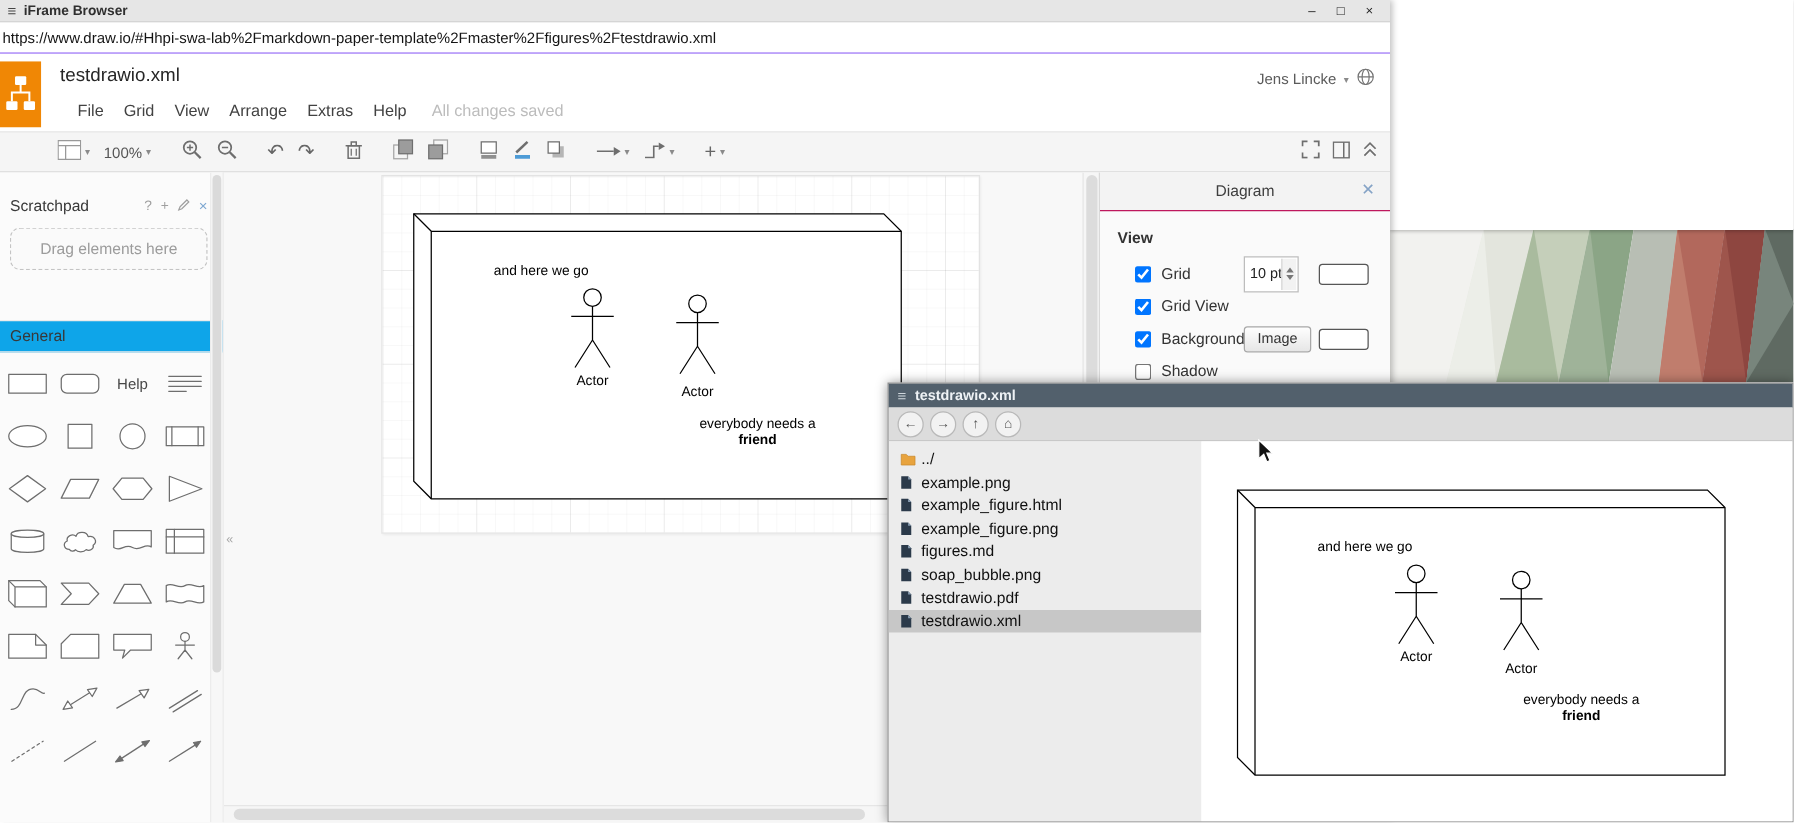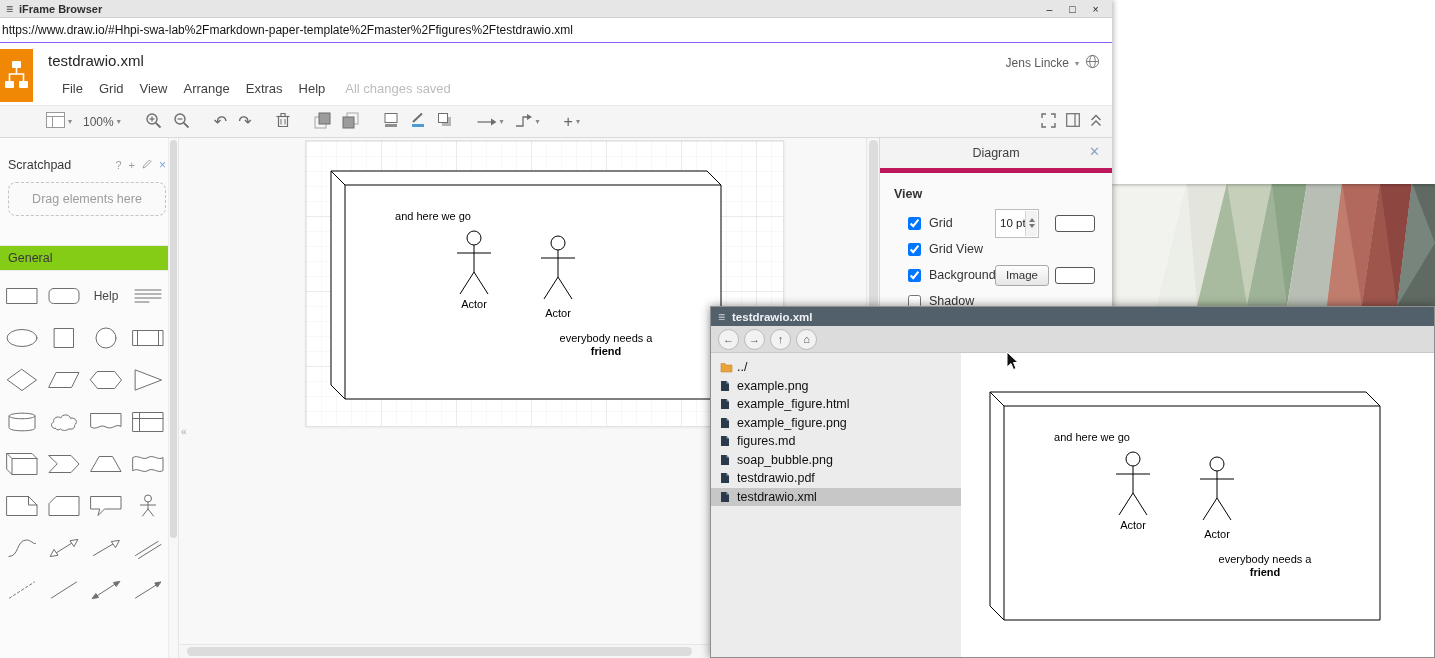--- a/index.html
+++ b/index.html
@@ -48,21 +48,21 @@
   .search-input{width:100%;box-sizing:border-box;height:25px;border:1px solid #d5d5d5;background:#fff;
                 font-size:12px;padding:0 20px 0 6px;color:#333;font-family:inherit;outline:none;}
   .search-input::placeholder{color:#9b9b9b;}
   .search-mag{position:absolute;right:5px;top:6px;}
   .scratchpad-header{display:flex;align-items:center;margin:20px 12px 0 8px;font-size:12.5px;color:#383838;}
   .sp-actions{margin-left:auto;display:flex;gap:7px;align-items:center;color:#9f9f9f;font-size:11px;}
   .sp-action{cursor:pointer;line-height:1;}
   .sp-close{color:#7da7d1;font-size:12px;}
   .scratchpad-drop{margin:10px 12px 0 8px;height:32px;border:1px dashed #c4c4c4;border-radius:8px;display:flex;
                    align-items:center;justify-content:center;font-size:12.5px;color:#9c9c9c;background:#fafafa;}
-  .section-header{margin-top:29px;padding:5px 8px;font-size:12.5px;color:#383838;background:#84cc16;
+  .section-header{margin-top:40px;padding:5px 8px;font-size:12.5px;color:#383838;background:#0ea5e9;
                   border-top:1px solid #ebebeb;border-bottom:1px solid #ebebeb;}
   .shape-grid{display:grid;grid-template-columns:repeat(4,42px);padding:4px 0 0 1px;}
   .shape-cell{height:42px;display:flex;align-items:center;justify-content:center;cursor:default;}
   .shape-text{font-size:12px;color:#474747;}
   .sidebar-scrollbar{position:absolute;right:0;top:0;bottom:0;width:9px;background:#f7f7f7;border-left:1px solid #ececec;}
   .sidebar-scrollbar .thumb{position:absolute;left:1px;right:1px;top:2px;height:398px;background:#dadada;border-radius:4px;}
 
   
   .canvas{position:absolute;left:179px;top:138px;right:232px;bottom:0;background:#f8f8f8;overflow:hidden;}
   .page{position:absolute;left:126px;top:2px;width:477px;height:285px;background:#fff;border:1px solid #e3e3e3;
@@ -79,21 +79,21 @@
   .cube-svg text{font-family:"Liberation Sans","DejaVu Sans",sans-serif;font-size:11px;fill:#000;text-anchor:middle;stroke:none;}
   .cube-svg text.bold{font-weight:bold;}
   .collapse-handle{position:absolute;left:2px;top:288px;font-size:10px;color:#a9a9a9;cursor:pointer;letter-spacing:-1px;}
   .v-scroll{position:absolute;right:0;top:0;bottom:13px;width:13px;background:#f6f6f6;border-left:1px solid #e6e6e6;}
   .v-scroll .thumb{position:absolute;left:2px;right:2px;top:2px;height:352px;background:#dcdcdc;border-radius:6px;}
   .h-scroll{position:absolute;left:0;right:13px;bottom:0;height:13px;background:#f6f6f6;border-top:1px solid #e6e6e6;}
   .h-scroll .thumb{position:absolute;top:2px;bottom:2px;left:8px;width:505px;background:#dcdcdc;border-radius:6px;}
 
   
   .format-panel{position:absolute;right:0;top:138px;bottom:0;width:232px;background:#fafafa;border-left:1px solid #d9d9d9;}
-  .panel-tabs{height:30px;border-bottom:5px solid #be185d;background:#f3f3f3;position:relative;display:flex;
+  .panel-tabs{height:30px;border-bottom:1px solid #be185d;background:#f3f3f3;position:relative;display:flex;
               align-items:center;justify-content:center;font-size:12.5px;color:#3f3f3f;}
   .panel-close{position:absolute;right:12px;top:6px;color:#85a3c6;font-size:13px;cursor:pointer;}
   .panel-body{padding:14px 17px 0 14px;}
   .view-label{font-size:12.5px;font-weight:bold;color:#333;margin-bottom:10px;}
   .panel-row{display:flex;align-items:center;height:24px;font-size:12.5px;color:#333;margin-bottom:2px;}
   .panel-row input[type=checkbox]{margin:0 8px 0 14px;width:13px;height:13px;}
   .row-label{width:66px;}
   .spin-box{display:flex;align-items:center;width:44px;height:29px;border:1px solid #bdbdbd;background:#fff;
             font-size:11.5px;color:#222;position:relative;padding-left:4px;box-sizing:border-box;cursor:text;}
   .spin-arrows{position:absolute;right:1px;top:1px;bottom:1px;width:11px;border-left:1px solid #d5d5d5;

